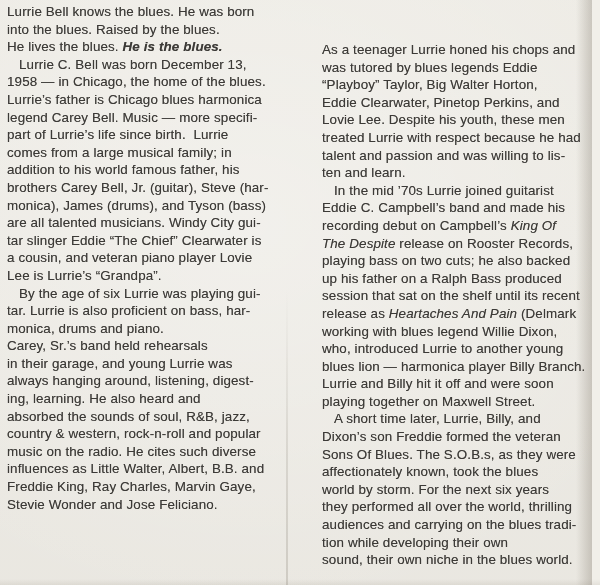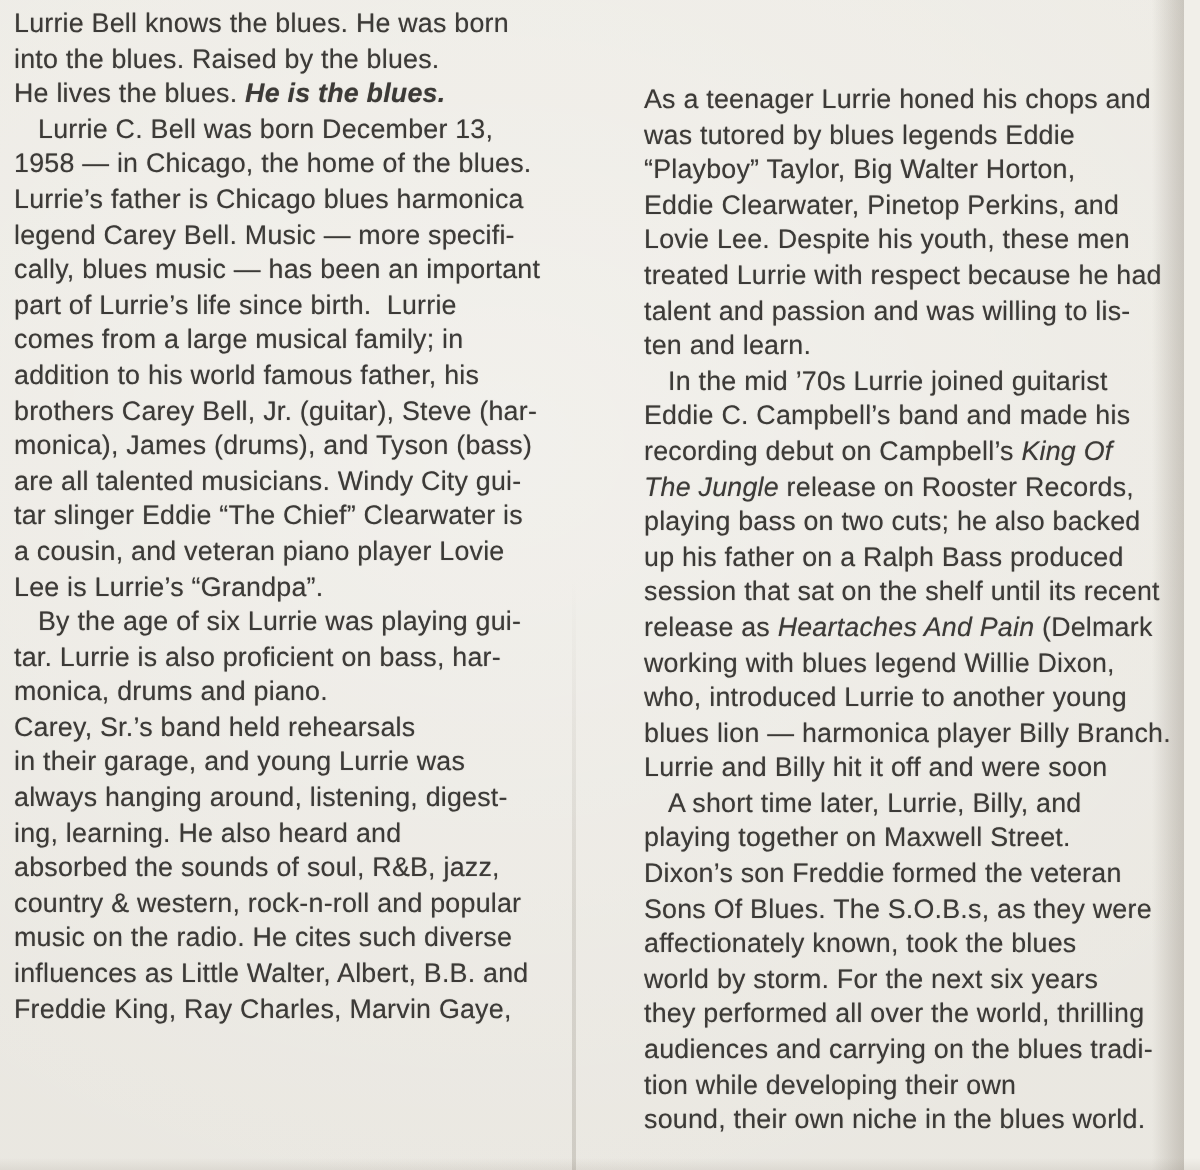--- a/index.html
+++ b/index.html
@@ -80,21 +80,20 @@
 
 <div class="page">
   <div class="col col-left">
       <div class="line"><span>Lurrie Bell knows the blues. He was born</span></div>
       <div class="line"><span>into the blues. Raised by the blues.</span></div>
       <div class="line"><span>He lives the blues. </span><span class="seg-bi">He is the blues.</span></div>
       <div class="line indent"><span>Lurrie C. Bell was born December 13,</span></div>
       <div class="line"><span>1958 — in Chicago, the home of the blues.</span></div>
       <div class="line"><span>Lurrie’s father is Chicago blues harmonica</span></div>
       <div class="line"><span>legend Carey Bell. Music — more specifi-</span></div>
-      <div class="line"><span>cally, blues music — has been an important</span></div>
       <div class="line"><span>part of Lurrie’s life since birth.  Lurrie</span></div>
       <div class="line"><span>comes from a large musical family; in</span></div>
       <div class="line"><span>addition to his world famous father, his</span></div>
       <div class="line"><span>brothers Carey Bell, Jr. (guitar), Steve (har-</span></div>
       <div class="line"><span>monica), James (drums), and Tyson (bass)</span></div>
       <div class="line"><span>are all talented musicians. Windy City gui-</span></div>
       <div class="line"><span>tar slinger Eddie “The Chief” Clearwater is</span></div>
       <div class="line"><span>a cousin, and veteran piano player Lovie</span></div>
       <div class="line"><span>Lee is Lurrie’s “Grandpa”.</span></div>
       <div class="line indent"><span>By the age of six Lurrie was playing gui-</span></div>
@@ -102,44 +101,45 @@
       <div class="line"><span>monica, drums and piano.</span></div>
       <div class="line"><span>Carey, Sr.’s band held rehearsals</span></div>
       <div class="line"><span>in their garage, and young Lurrie was</span></div>
       <div class="line"><span>always hanging around, listening, digest-</span></div>
       <div class="line"><span>ing, learning. He also heard and</span></div>
       <div class="line"><span>absorbed the sounds of soul, R&amp;B, jazz,</span></div>
       <div class="line"><span>country &amp; western, rock-n-roll and popular</span></div>
       <div class="line"><span>music on the radio. He cites such diverse</span></div>
       <div class="line"><span>influences as Little Walter, Albert, B.B. and</span></div>
       <div class="line"><span>Freddie King, Ray Charles, Marvin Gaye,</span></div>
+      <div class="line"><span>Stevie Wonder and Jose Feliciano.</span></div>
     </div>
   <div class="col col-right">
       <div class="line"><span>As a teenager Lurrie honed his chops and</span></div>
       <div class="line"><span>was tutored by blues legends Eddie</span></div>
       <div class="line"><span>“Playboy” Taylor, Big Walter Horton,</span></div>
       <div class="line"><span>Eddie Clearwater, Pinetop Perkins, and</span></div>
       <div class="line"><span>Lovie Lee. Despite his youth, these men</span></div>
       <div class="line"><span>treated Lurrie with respect because he had</span></div>
       <div class="line"><span>talent and passion and was willing to lis-</span></div>
       <div class="line"><span>ten and learn.</span></div>
       <div class="line indent"><span>In the mid ’70s Lurrie joined guitarist</span></div>
       <div class="line"><span>Eddie C. Campbell’s band and made his</span></div>
       <div class="line"><span>recording debut on Campbell’s </span><span class="seg-i">King Of</span></div>
-      <div class="line"><span class="seg-i">The Jungle</span><span> release on Rooster Records,</span></div>
+      <div class="line"><span class="seg-i">The Despite</span><span> release on Rooster Records,</span></div>
       <div class="line"><span>playing bass on two cuts; he also backed</span></div>
       <div class="line"><span>up his father on a Ralph Bass produced</span></div>
       <div class="line"><span>session that sat on the shelf until its recent</span></div>
       <div class="line"><span>release as </span><span class="seg-i">Heartaches And Pain</span><span> (Delmark</span></div>
       <div class="line"><span>working with blues legend Willie Dixon,</span></div>
       <div class="line"><span>who, introduced Lurrie to another young</span></div>
       <div class="line"><span>blues lion — harmonica player Billy Branch.</span></div>
       <div class="line"><span>Lurrie and Billy hit it off and were soon</span></div>
+      <div class="line"><span>playing together on Maxwell Street.</span></div>
       <div class="line indent"><span>A short time later, Lurrie, Billy, and</span></div>
-      <div class="line"><span>playing together on Maxwell Street.</span></div>
       <div class="line"><span>Dixon’s son Freddie formed the veteran</span></div>
       <div class="line"><span>Sons Of Blues. The S.O.B.s, as they were</span></div>
       <div class="line"><span>affectionately known, took the blues</span></div>
       <div class="line"><span>world by storm. For the next six years</span></div>
       <div class="line"><span>they performed all over the world, thrilling</span></div>
       <div class="line"><span>audiences and carrying on the blues tradi-</span></div>
       <div class="line"><span>tion while developing their own</span></div>
       <div class="line"><span>sound, their own niche in the blues world.</span></div>
     </div>
   <div class="crease"></div>

